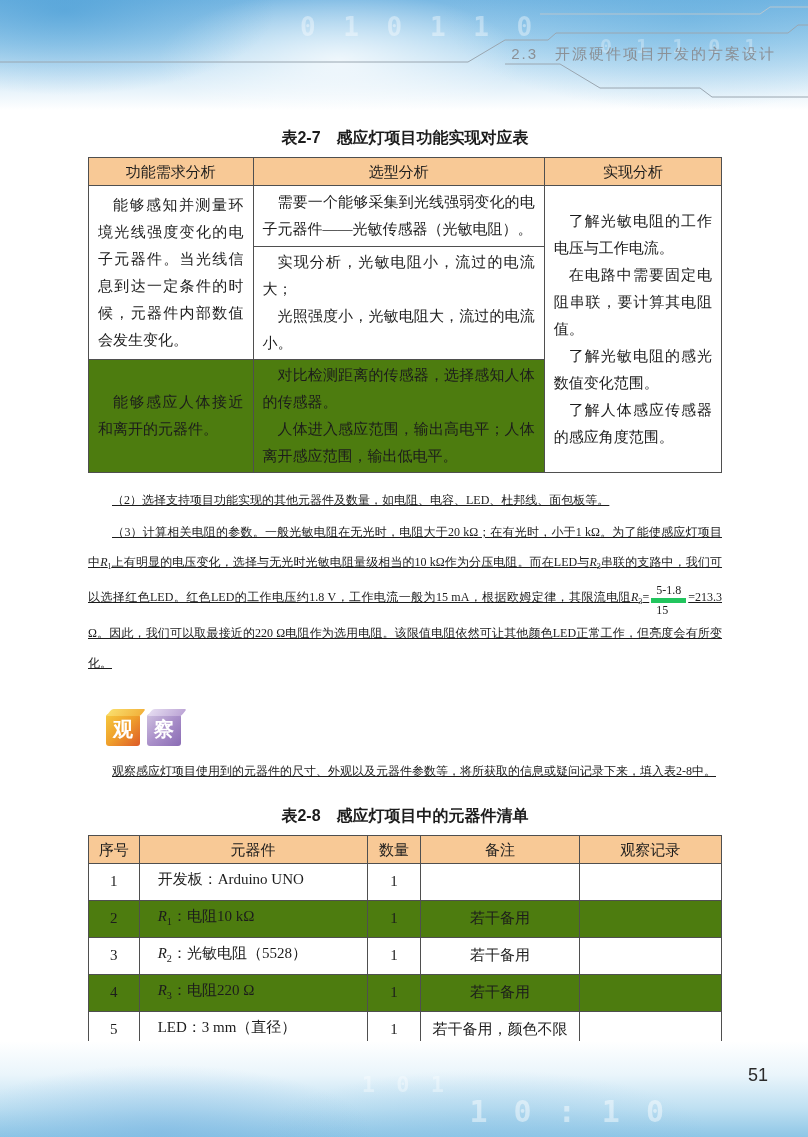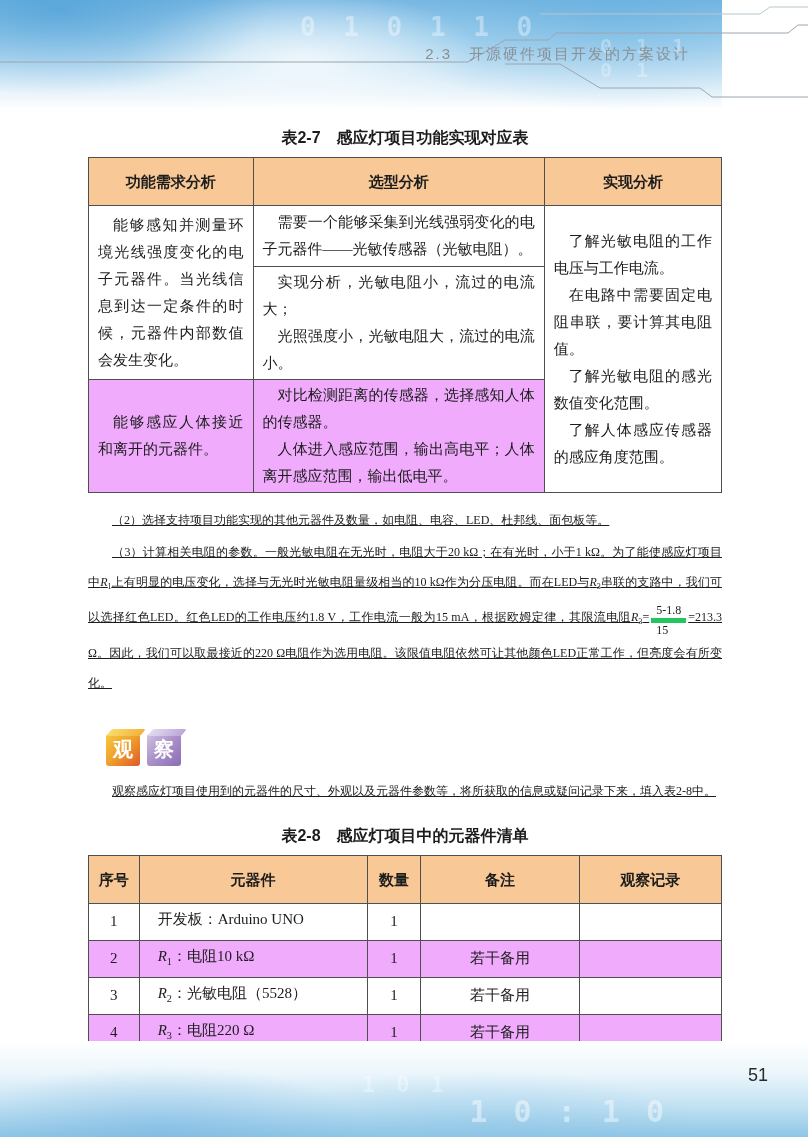--- a/index.html
+++ b/index.html
@@ -1,20 +1,20 @@
 <!DOCTYPE html>
 <html><head>
 <meta charset="utf-8">
 <style>
   html,body{margin:0;padding:0;}
   body{width:808px;height:1137px;position:relative;background:#ffffff;overflow:hidden;
        font-family:"Liberation Serif",serif;color:#1c1c1c;}
 
   
-  .banner-top{position:absolute;top:0;left:0;width:722px;height:110px;
+  .banner-top{position:absolute;top:0;left:0;width:808px;height:110px;
     background:
       radial-gradient(ellipse 300px 120px at 8% 10%, rgba(60,150,210,.55), rgba(60,150,210,0) 70%),
       radial-gradient(ellipse 260px 100px at 42% 55%, rgba(255,255,255,.75), rgba(255,255,255,0) 70%),
       radial-gradient(ellipse 340px 130px at 85% 15%, rgba(90,170,220,.45), rgba(90,170,220,0) 72%),
       linear-gradient(180deg,#79b8e3 0%,#a9d4ef 38%,#d9ecf8 72%,#ffffff 100%);}
   .banner-top .digits{position:absolute;color:rgba(255,255,255,.38);
     font-family:"DejaVu Sans Mono",monospace;font-size:26px;letter-spacing:6px;font-weight:bold;}
   .banner-top .digits.d1{top:12px;left:300px;}
   .banner-top .digits.d2{top:34px;left:600px;font-size:20px;color:rgba(255,255,255,.30);}
   .banner-svg{position:absolute;top:0;left:0;}
@@ -34,25 +34,25 @@
   .page-number{position:absolute;top:24px;right:40px;font-family:"Liberation Sans",sans-serif;
     font-size:18px;color:#2b2b2b;}
 
   
   .content{position:absolute;top:128px;left:88px;width:634px;}
   .tbl-title{font-family:"Liberation Sans",sans-serif;font-weight:bold;font-size:16px;
     text-align:center;margin:0 0 8px 0;}
   table{width:100%;border-collapse:collapse;table-layout:fixed;}
   td,th{border:1px solid #4f4f4f;font-size:15px;line-height:27px;vertical-align:middle;
     padding:2px 9px;}
-  th{background:#f8c996;font-family:"Liberation Sans",sans-serif;font-weight:bold;
-     font-size:15px;height:27px;padding:10px 4px;}
+  th{background:#f8c996;font-family:"Liberation Sans",sans-serif;font-weight:normal;
+     font-size:15px;height:27px;padding:0 4px;}
   .cell-justify{text-align:justify;}
   .cell-justify p{margin:0;text-indent:1em;text-align:justify;}
-  .yellow{background:#f0abfc;}
+  .yellow{background:#4d7c0f;}
   .t2 td{height:27px;}
   .t2 .c-center{text-align:center;}
   .t2 .c-name{text-align:left;padding-left:18px;}
   .var{font-family:"Liberation Serif",serif;font-style:italic;}
   sub{font-size:0.68em;}
 
   .para{font-size:12px;line-height:30px;text-align:justify;margin:0;text-decoration:underline;}
   .para .indent{display:inline-block;width:2em;}
   .p2{margin-top:12px;}
   .p3{margin-top:2px;}

